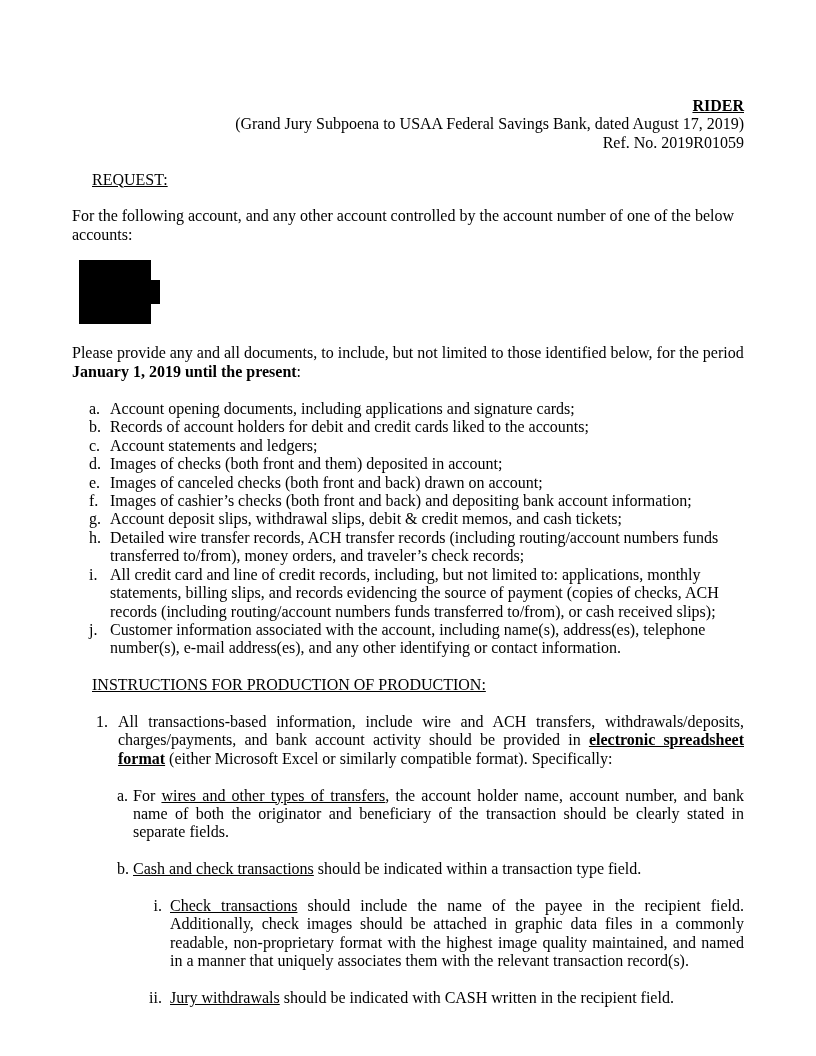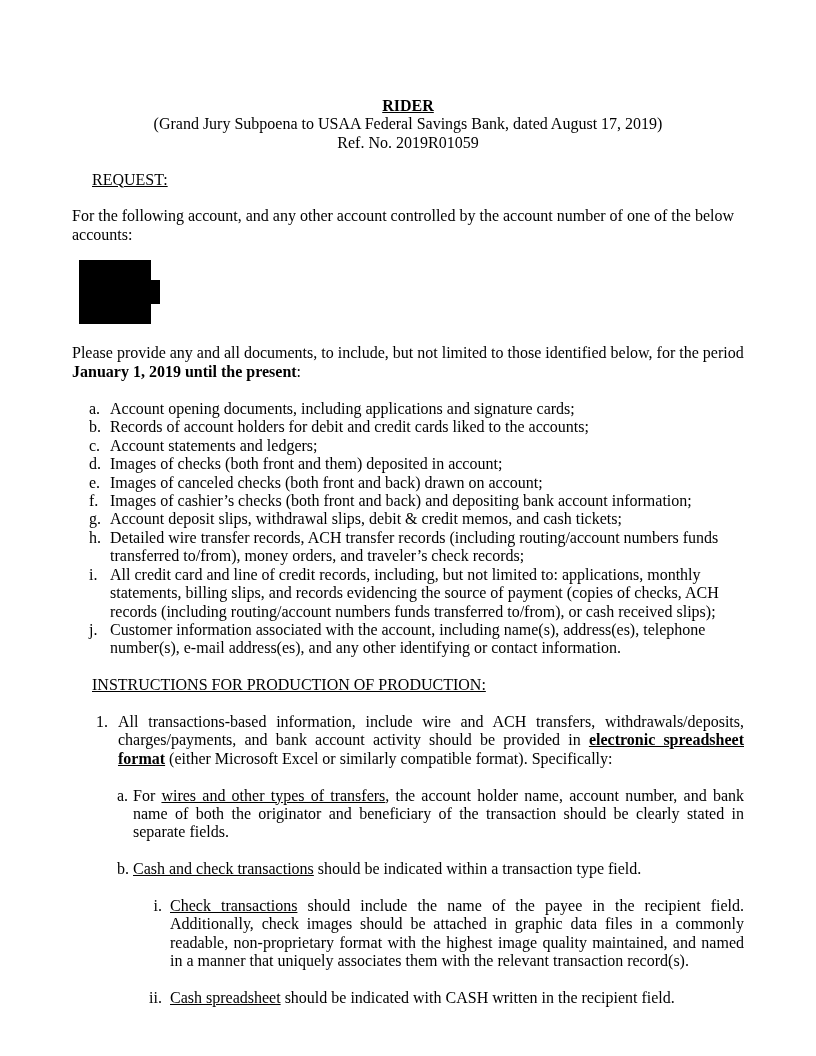--- a/index.html
+++ b/index.html
@@ -9,21 +9,21 @@
     height: 1056px;
     box-sizing: border-box;
     padding: 97px 72px 0 72px;
     background: #ffffff;
     color: #000000;
     font-family: "Liberation Serif", "DejaVu Serif", serif;
     font-size: 16px;
     line-height: 18.4px;
     overflow: hidden;
   }
-  .center { text-align: center; }
+  .center { text-align: right; }
   .b { font-weight: bold; }
   .u { text-decoration: underline; }
   .heading { margin-top: 18.4px; margin-left: 20px; }
   .heading span { text-decoration: underline; }
   .para { margin: 18.4px 0 0 0; }
   .redaction {
     position: relative;
     width: 72px;
     height: 64px;
     background: #000000;
@@ -89,15 +89,15 @@
   <div class="heading"><span>INSTRUCTIONS FOR PRODUCTION OF PRODUCTION:</span></div>
 
   <div class="li n1 justify"><span class="mn1">1.</span><span>All transactions-based information, include wire and ACH transfers, withdrawals/deposits, charges/payments, and bank account activity should be provided in </span><span class="b u">electronic spreadsheet format</span><span> (either Microsoft Excel or similarly compatible format).  Specifically:</span></div>
 
   <div class="li l2 justify"><span class="m2">a.</span><span>For </span><span class="u">wires and other types of transfers</span><span>, the account holder name, account number, and bank name of both the originator and beneficiary of the transaction should be clearly stated in separate fields.</span></div>
 
   <div class="li l2"><span class="m2">b.</span><span class="u">Cash and check transactions</span><span> should be indicated within a transaction type field.</span></div>
 
   <div class="li l3 justify"><span class="m3">i.</span><span class="u">Check transactions</span><span> should include the name of the payee in the recipient field.  Additionally, check images should be attached in graphic data files in a commonly readable, non-proprietary format with the highest image quality maintained, and named in a manner that uniquely associates them with the relevant transaction record(s).</span></div>
 
-  <div class="li l3"><span class="m3">ii.</span><span class="u">Cash spreadsheet</span><span> should be indicated with CASH written in the recipient field.</span></div>
+  <div class="li l3"><span class="m3">ii.</span><span class="u">Jury withdrawals</span><span> should be indicated with CASH written in the recipient field.</span></div>
 
 </div>
 
 </body></html>

